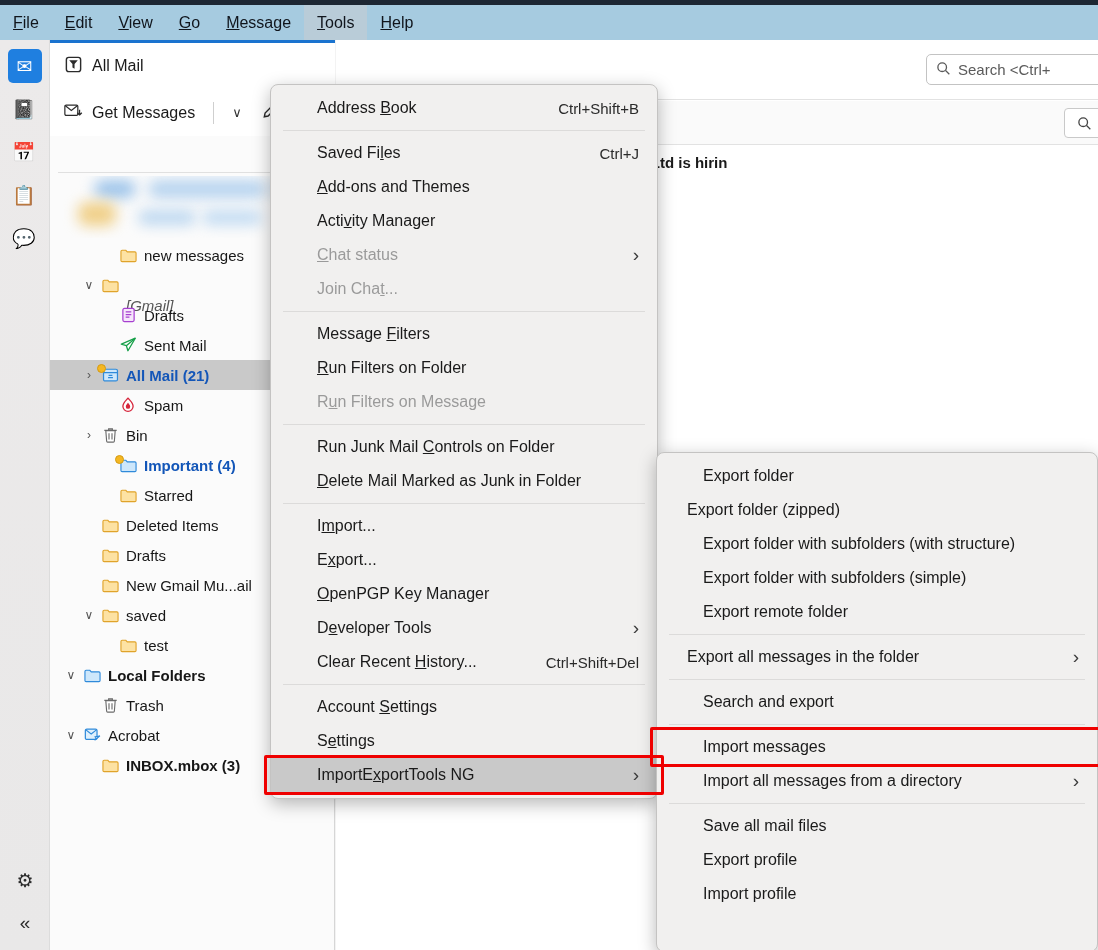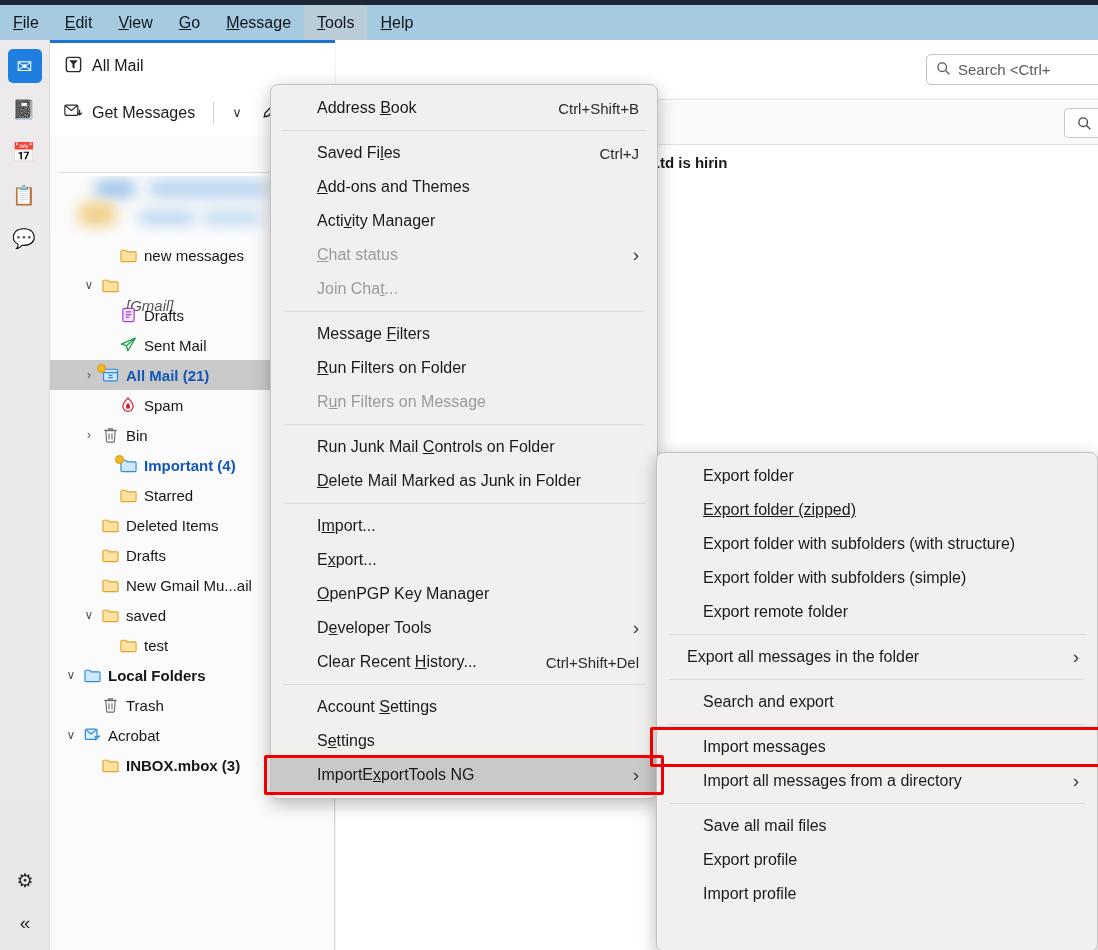--- a/index.html
+++ b/index.html
@@ -525,21 +525,21 @@
       <div class="mitem hl" style="padding-left: 46px;">
         <span>ImportE<u>x</u>portTools NG</span>
         <span class="sub" style="font-size: 19px;">›</span>
       </div>
     </div>
 
   <div class="menu" id="ietmenu">
       <div class="mitem" style="padding-left: 46px;">
         <span>Export folder</span>
       </div>
-      <div class="mitem" style="padding-left: 46px; text-decoration: underline;">
+      <div class="mitem" style="padding-left: 30px;">
         <span>Export folder (zipped)</span>
       </div>
       <div class="mitem" style="padding-left: 46px;">
         <span>Export folder with subfolders (with structure)</span>
       </div>
       <div class="mitem" style="padding-left: 46px;">
         <span>Export folder with subfolders (simple)</span>
       </div>
       <div class="mitem" style="padding-left: 46px;">
         <span>Export remote folder</span>

